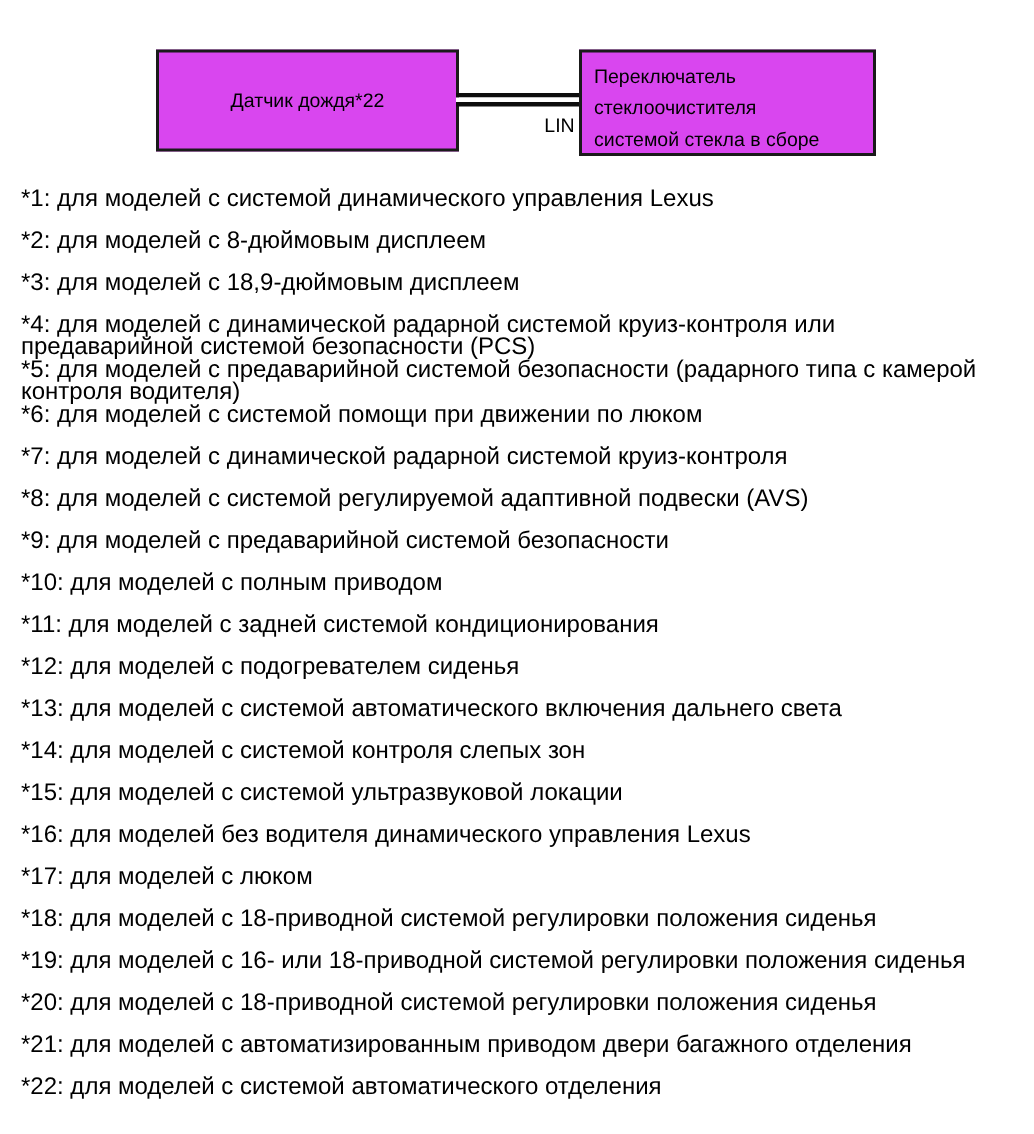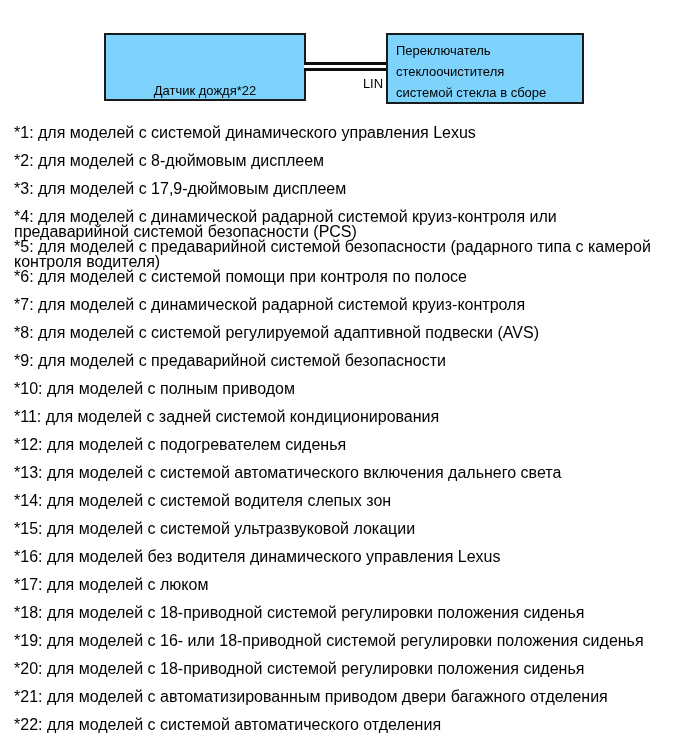--- a/index.html
+++ b/index.html
@@ -22,30 +22,30 @@
     left: 0;
     top: 0;
     width: 689px;
     height: 112px;
   }
 
   .node-box {
     position: absolute;
     box-sizing: border-box;
     border: 2px solid #1a1a1a;
-    background: #7dd3fc;
+    background: #d946ef;
   }
 
   #sensor-box {
     left: 104px;
     top: 33px;
     width: 202px;
     height: 68px;
     display: flex;
-    align-items: flex-end;
+    align-items: center;
     justify-content: center;
   }
   #sensor-box .node-label {
     font-size: 13px;
     line-height: 16px;
     text-align: center;
     white-space: nowrap;
   }
 
   #wiper-switch-box {
@@ -139,32 +139,32 @@
     <span class="node-line">Переключатель</span>
     <span class="node-line">стеклоочистителя</span>
     <span class="node-line">системой стекла в сборе</span>
   </div>
 
 </div>
 
 <div id="footnotes">
     <p class="footnote spaced">*1: для моделей с системой динамического управления Lexus</p>
     <p class="footnote spaced">*2: для моделей с 8-дюймовым дисплеем</p>
-    <p class="footnote spaced">*3: для моделей с 17,9-дюймовым дисплеем</p>
+    <p class="footnote spaced">*3: для моделей с 18,9-дюймовым дисплеем</p>
     <p class="footnote spaced">*4: для моделей с динамической радарной системой круиз-контроля или предаварийной системой безопасности (PCS)</p>
     <p class="footnote tight">*5: для моделей с предаварийной системой безопасности (радарного типа с камерой контроля водителя)</p>
-    <p class="footnote tight">*6: для моделей с системой помощи при контроля по полосе</p>
+    <p class="footnote tight">*6: для моделей с системой помощи при движении по люком</p>
     <p class="footnote spaced">*7: для моделей с динамической радарной системой круиз-контроля</p>
     <p class="footnote spaced">*8: для моделей с системой регулируемой адаптивной подвески (AVS)</p>
     <p class="footnote spaced">*9: для моделей с предаварийной системой безопасности</p>
     <p class="footnote spaced">*10: для моделей с полным приводом</p>
     <p class="footnote spaced">*11: для моделей с задней системой кондиционирования</p>
     <p class="footnote spaced">*12: для моделей с подогревателем сиденья</p>
     <p class="footnote spaced">*13: для моделей с системой автоматического включения дальнего света</p>
-    <p class="footnote spaced">*14: для моделей с системой водителя слепых зон</p>
+    <p class="footnote spaced">*14: для моделей с системой контроля слепых зон</p>
     <p class="footnote spaced">*15: для моделей с системой ультразвуковой локации</p>
     <p class="footnote spaced">*16: для моделей без водителя динамического управления Lexus</p>
     <p class="footnote spaced">*17: для моделей с люком</p>
     <p class="footnote spaced">*18: для моделей с 18-приводной системой регулировки положения сиденья</p>
     <p class="footnote spaced">*19: для моделей с 16- или 18-приводной системой регулировки положения сиденья</p>
     <p class="footnote spaced">*20: для моделей с 18-приводной системой регулировки положения сиденья</p>
     <p class="footnote spaced">*21: для моделей с автоматизированным приводом двери багажного отделения</p>
     <p class="footnote spaced">*22: для моделей с системой автоматического отделения</p>
   </div>
 

